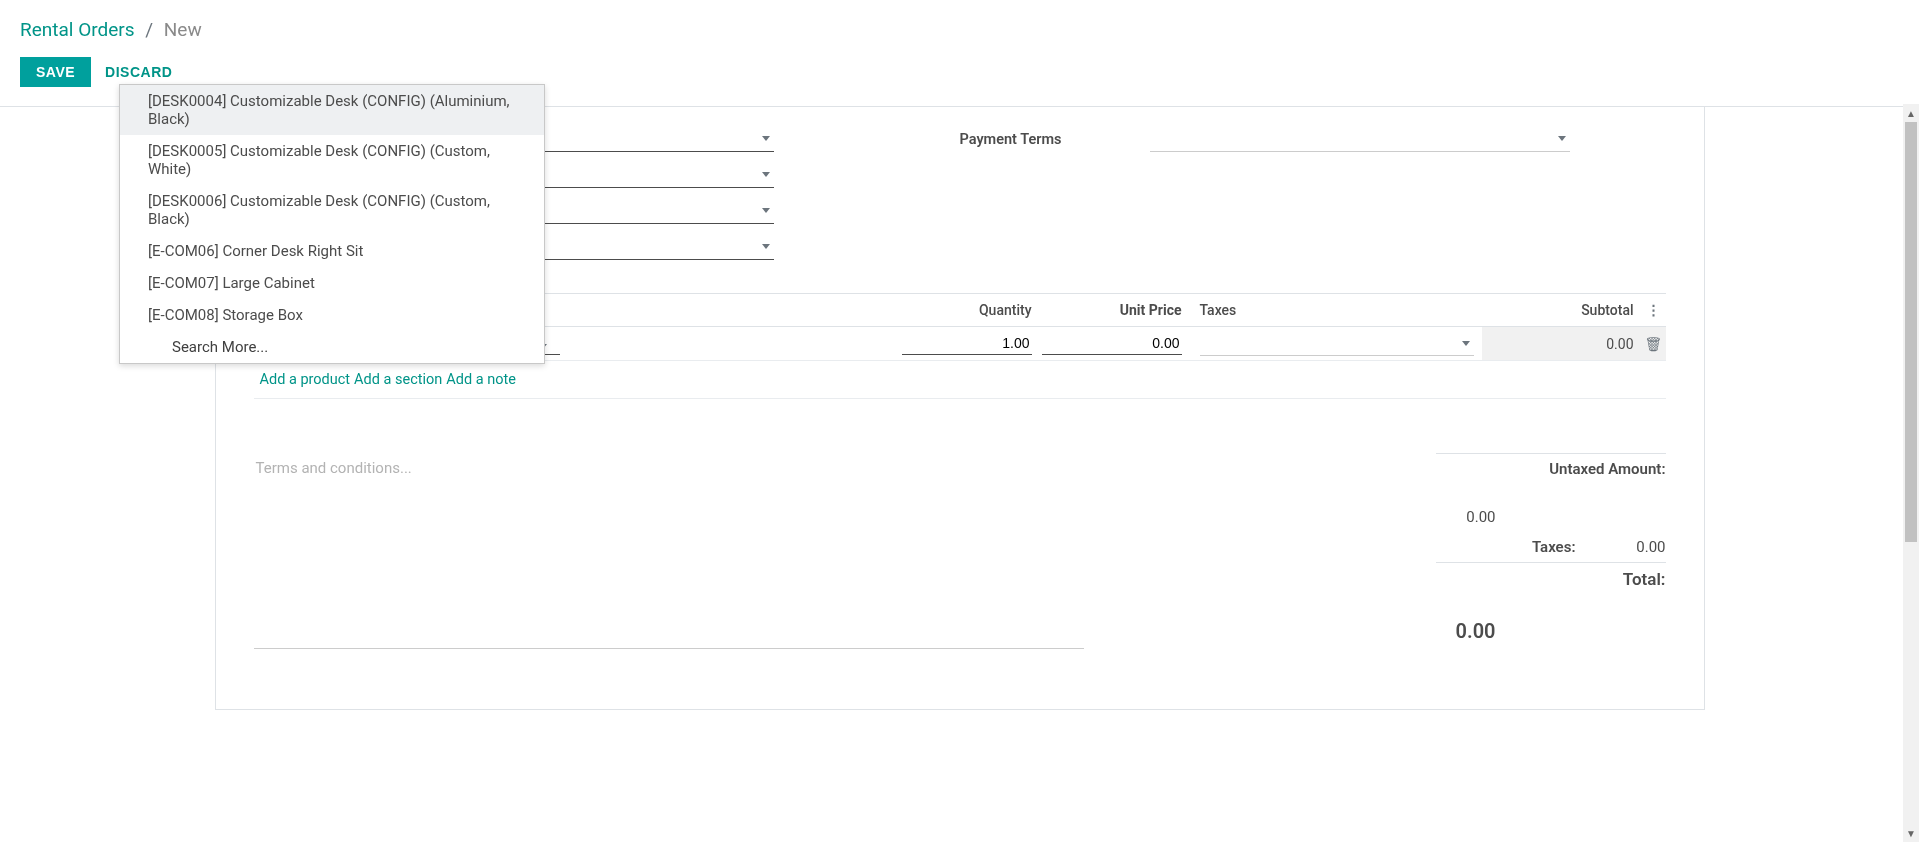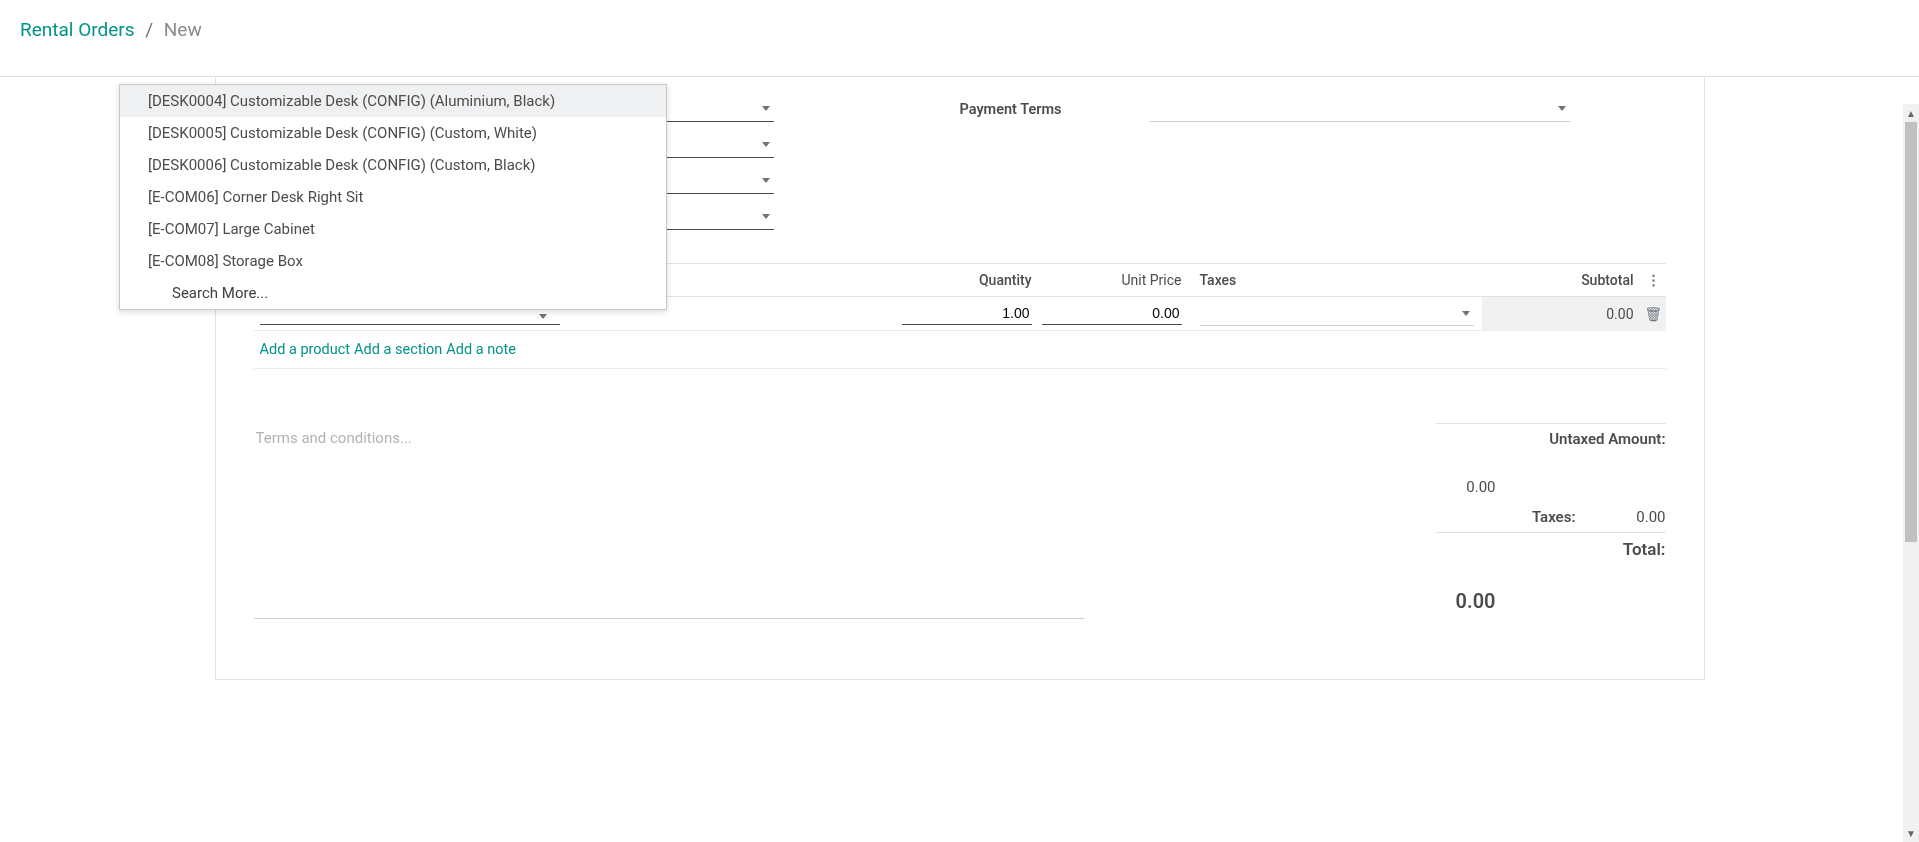--- a/index.html
+++ b/index.html
@@ -95,21 +95,21 @@
   }
   .lines-header {
     display: flex;
     font-size: 14px;
     color: #4c4c4c;
     border-bottom: 1px solid #dee2e6;
     padding: 8px 0;
   }
   .h-product { flex: 2 1 620px; padding-left: 6px; }
   .h-qty { width: 140px; text-align: right; padding-right: 10px; font-weight: 500;}
-  .h-price { width: 150px; text-align: right; padding-right: 10px; font-weight: 400;}
+  .h-price { width: 150px; text-align: right; padding-right: 10px; font-weight: 700;}
   .h-taxes { width: 290px; text-align: left; padding-left: 8px; font-weight: 500;}
   .h-subtotal { width: 160px; text-align: right; padding-right: 8px; font-weight: 500;}
   .h-kebab { width: 24px; text-align: center; color:#6c757d; font-weight:bold;}
   .line-row {
     display: flex;
     align-items: center;
     border-bottom: 1px solid #e9ecef;
     height: 34px;
   }
   .cell-product {
@@ -209,21 +209,21 @@
   .totals .tlabel { font-weight: 600; text-align: right; flex: 1; }
   .totals .tval { width: 60px; text-align: right; }
   .totals .grand .tlabel { font-size: 17px; }
   .totals .grand .tval { font-size: 20px; font-weight: 600; }
   .totals .trow.top-line { border-top: 1px solid #dee2e6; flex-direction: column; }
   
   .dropdown {
     position: absolute;
     top: 84px;
     left: 119px;
-    width: 548px;
+    width: 426px;
     background: #fff;
     border: 1px solid #c8c8c8;
     box-shadow: 0 2px 6px rgba(0,0,0,0.15);
     z-index: 500;
     font-size: 15px;
   }
   .dropdown .dd-item {
     padding: 7px 28px;
     cursor: pointer;
     color: #4c4c4c;
@@ -260,20 +260,24 @@
   .bottom-arrow{position:absolute;bottom:0;left:0;right:0;height:18px;display:flex;align-items:center;justify-content:center;color:#666;font-size:10px;}
 </style>
 </head>
 <body>
 
 <div class="topbar">
   <div class="breadcrumb">
     <span class="root">Rental Orders</span>
     <span class="sep">/</span>
     <span class="leaf">New</span>
+  </div>
+  <div class="actions">
+    <button class="btn-save">SAVE</button>
+    <button class="btn-discard">DISCARD</button>
   </div>
 </div>
 <hr class="hr-under">
 
 <div class="content-wrap">
 
   <div class="form-row">
     <div class="col">
       <div class="field-row">
         <div class="field-label">G</div>

